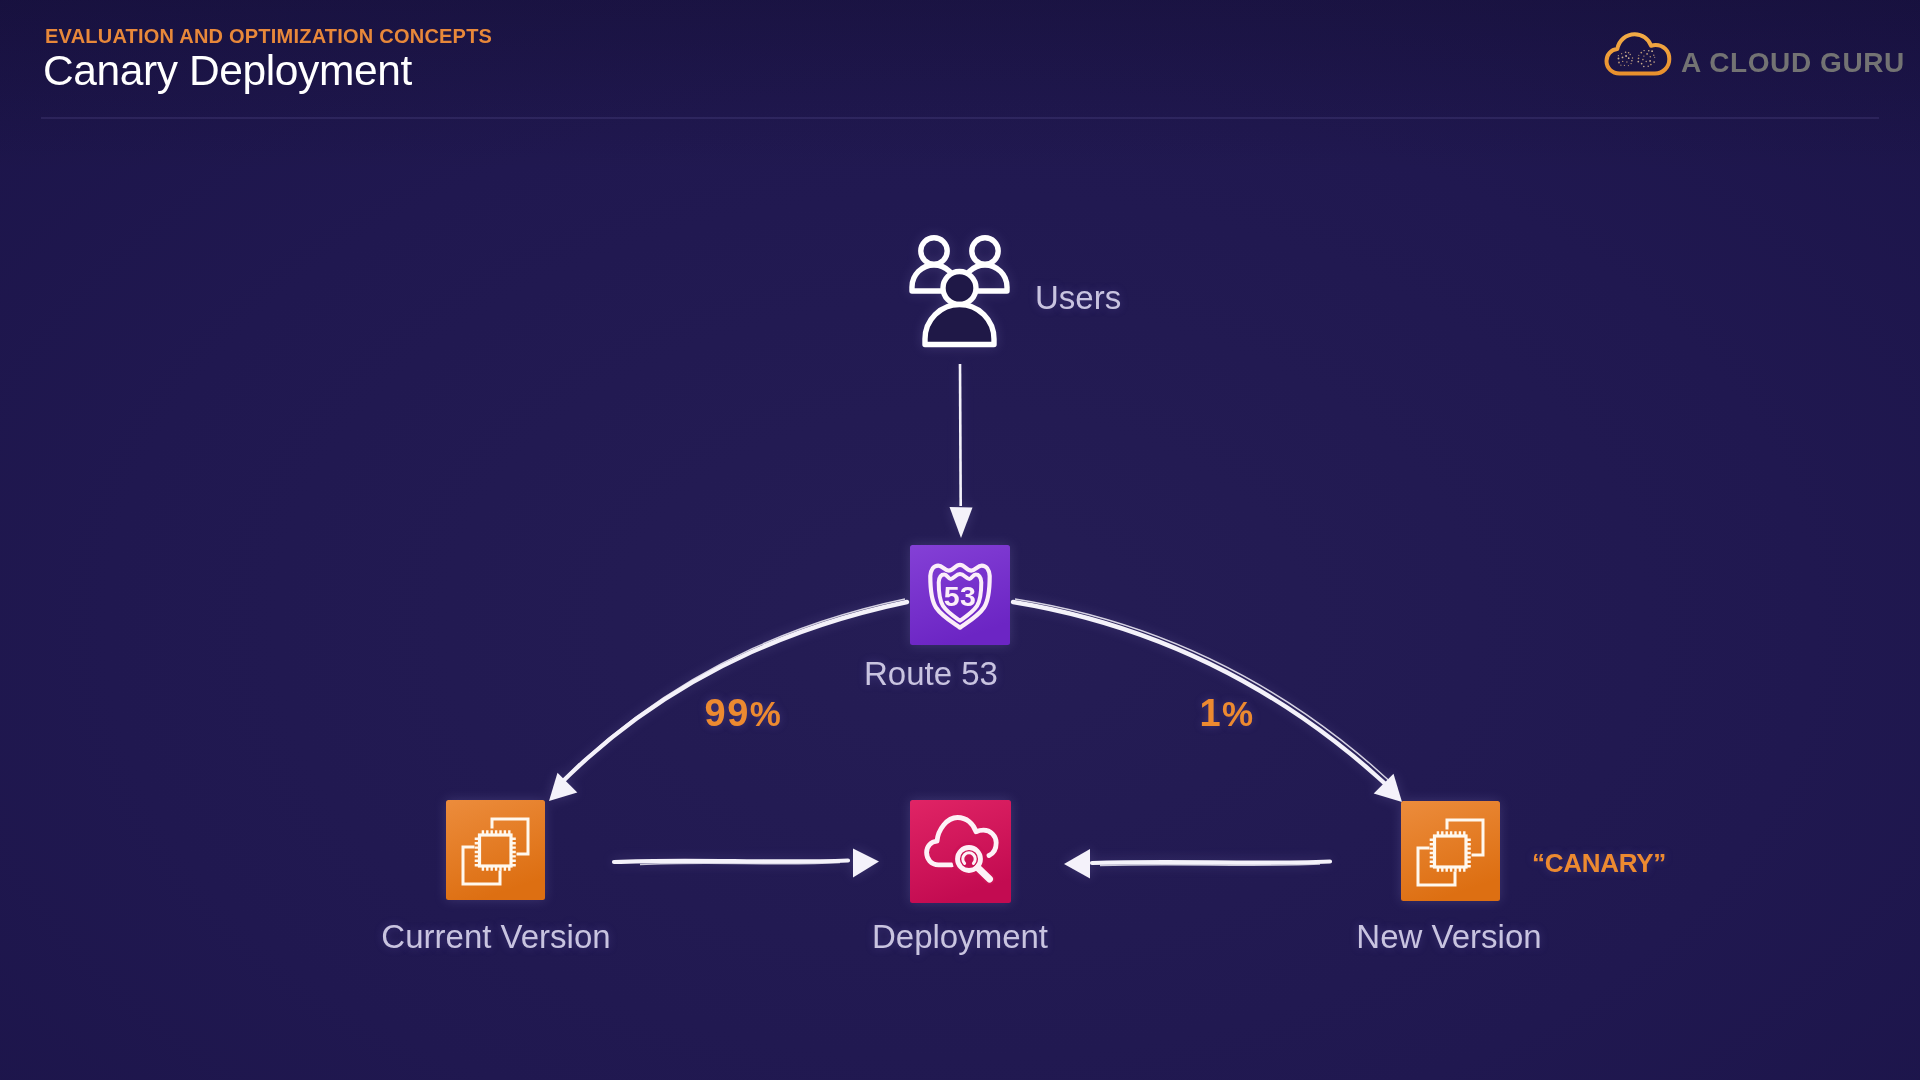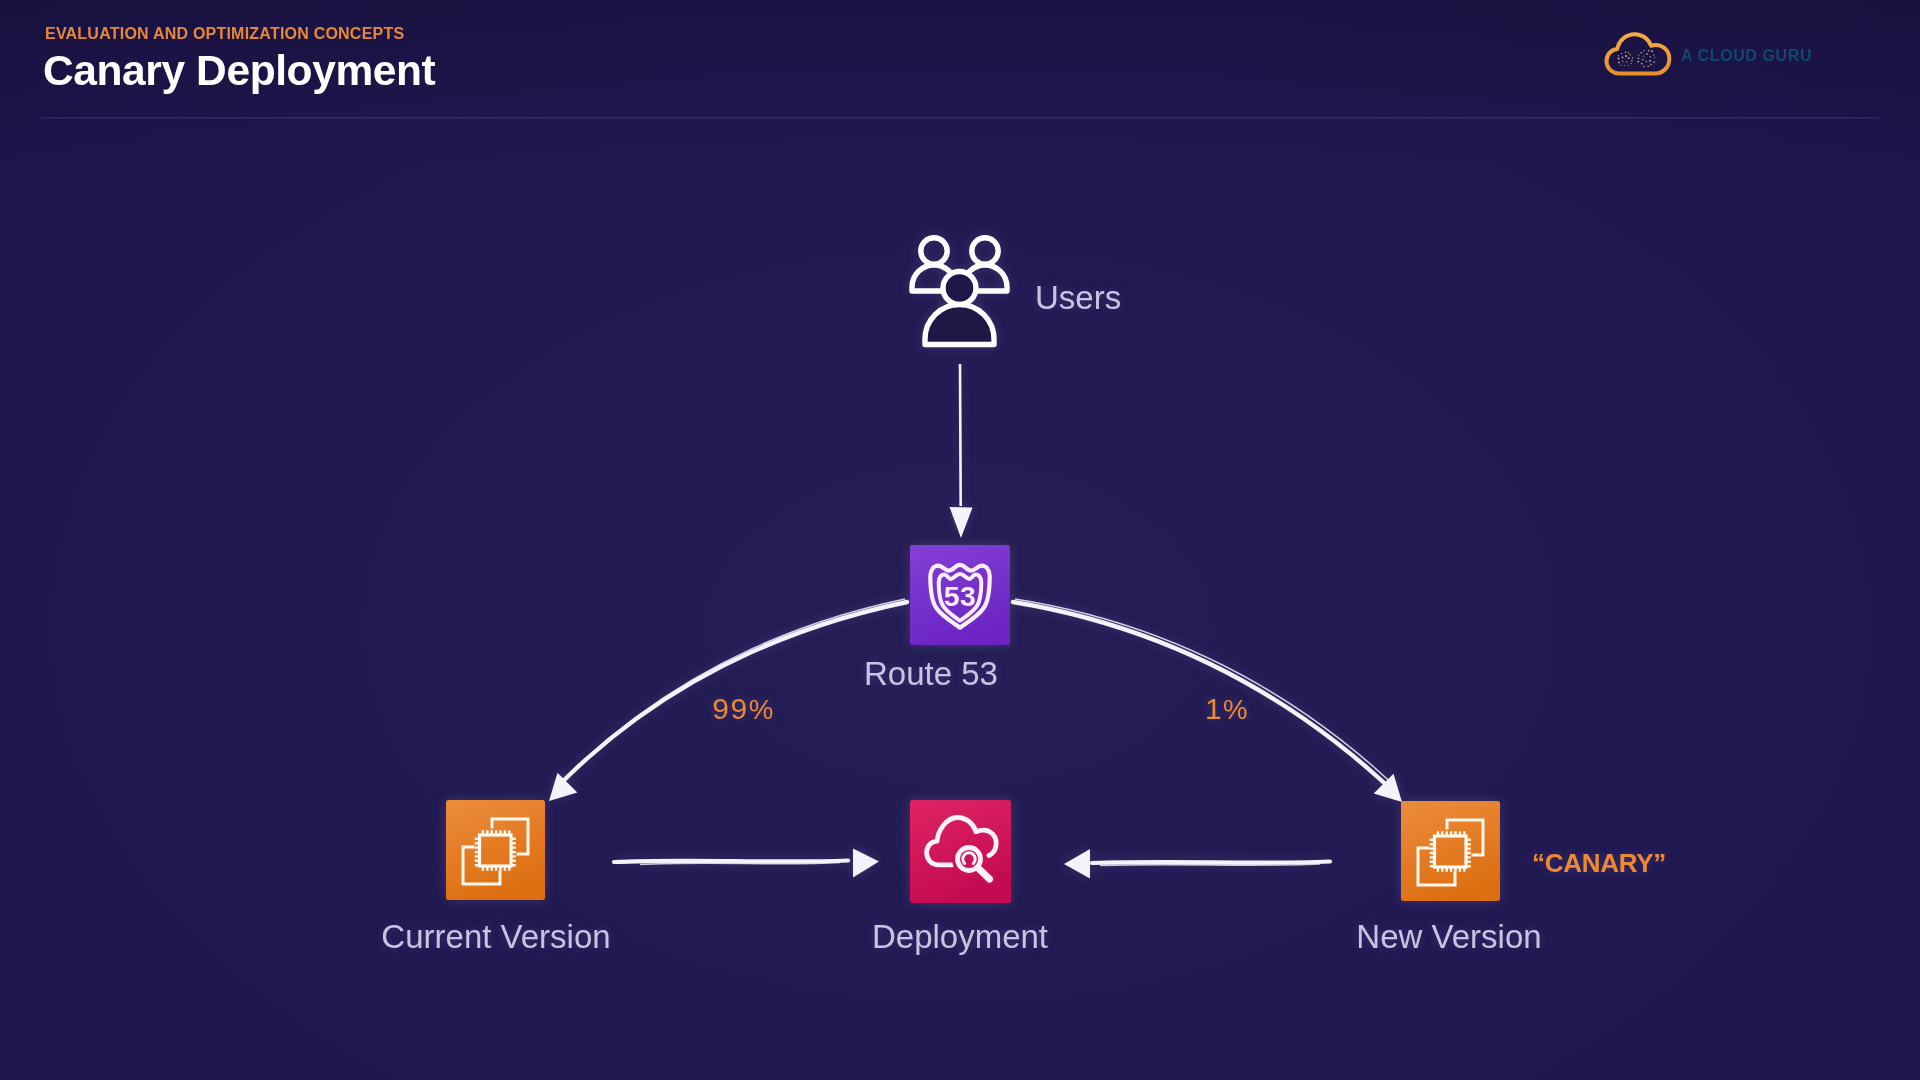--- a/index.html
+++ b/index.html
@@ -3,50 +3,50 @@
 <meta charset="utf-8">
 <style>
   html,body{margin:0;padding:0;}
   body{
     width:1920px;height:1080px;overflow:hidden;position:relative;
     font-family:"Liberation Sans", sans-serif;
     background:linear-gradient(180deg, rgba(10,6,26,0.22) 0, rgba(10,6,26,0.10) 90px, rgba(10,6,26,0) 170px), radial-gradient(1550px 980px at 50% 58%, #251d55 0%, #201850 55%, #1a1347 100%);
   }
   .eyebrow{
     position:absolute;left:45px;top:25px;
-    font-size:16px;font-weight:bold;letter-spacing:0.22px;
+    font-size:20px;font-weight:bold;letter-spacing:0.22px;
     color:#e8883a;
   }
   .title{
     position:absolute;left:43px;top:47px;
-    font-size:42.5px;font-weight:bold;letter-spacing:-0.4px;
+    font-size:42.5px;font-weight:normal;letter-spacing:-0.4px;
     color:#ffffff;
     text-align:center;
   }
   .hr{
     position:absolute;left:41px;top:117px;width:1838px;height:2px;
     background:rgba(125,115,185,0.17);
   }
   .logo{
     position:absolute;left:1602px;top:31px;
   }
   .logotext{
     position:absolute;left:1681px;top:47px;
-    font-size:16px;font-weight:bold;letter-spacing:0.6px;color:#0c4a6e;
+    font-size:28px;font-weight:bold;letter-spacing:0.6px;color:#737373;
   }
   .lbl{
     position:absolute;
     font-size:33px;color:#c9c4e0;
     transform:translateX(-50%);
     white-space:nowrap;
   }
   .lbl-left{transform:none;}
   .pct{
     position:absolute;
-    font-size:30px;font-weight:normal;color:#ed8a30;letter-spacing:1.5px;line-height:1;
+    font-size:38px;font-weight:bold;color:#ed8a30;letter-spacing:1.5px;line-height:1;
     transform:translateX(-50%);
     white-space:nowrap;
   }
   .canary{
     position:absolute;left:1599px;top:849.5px;
     font-size:26px;font-weight:bold;color:#ed8a30;letter-spacing:-0.3px;line-height:1;
     transform:translateX(-50%);
     white-space:nowrap;
   }
   svg{position:absolute;left:0;top:0;}

